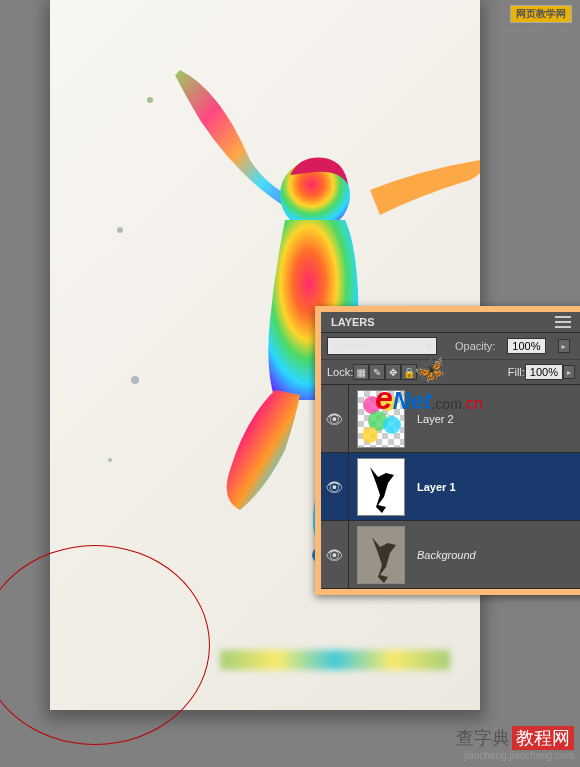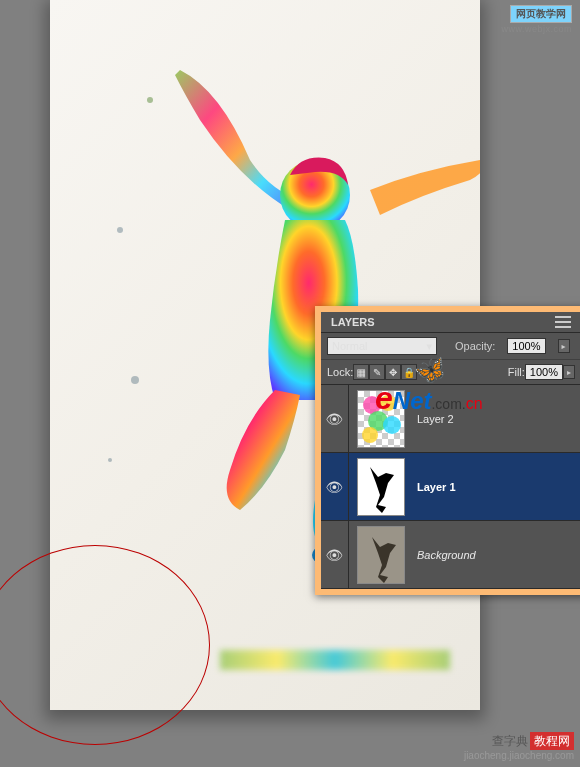--- a/index.html
+++ b/index.html
@@ -62,21 +62,21 @@
     .watermark-top {
       position: absolute;
       right: 8px;
       top: 5px;
       text-align: right;
       font-size: 10px;
       color: #555;
       z-index: 20;
     }
     .watermark-top .label {
-      background: #7dd3fc;
+      background: #eab308;
       border: 1px solid #aaa;
       padding: 1px 5px;
       display: inline-block;
       font-weight: bold;
     }
     .watermark-top .url { font-size: 9px; color: #888; letter-spacing: 0.5px; }
     .enet-logo {
       position: absolute;
       left: 375px;
       top: 380px;
@@ -89,21 +89,21 @@
     .enet-net { color: #0066cc; }
     .enet-com { color: #333; font-size: 14px; font-style: normal; font-weight: normal; }
     .enet-cn { color: #e60012; font-size: 16px; font-style: normal; font-weight: normal; }
     .watermark-bottom {
       position: absolute;
       right: 6px;
       bottom: 6px;
       text-align: right;
       z-index: 20;
     }
-    .watermark-bottom .cn { font-size: 12px; color: #555; }
+    .watermark-bottom .cn { font-size: 18px; color: #555; }
     .watermark-bottom .cn .tut { background: #d32f2f; color: #fff; padding: 2px 4px; margin-left: 2px; }
     .watermark-bottom .url { font-size: 10px; color: #999; }
     .layers-panel {
       position: absolute;
       left: 315px;
       top: 306px;
       width: 272px;
       background: #535353;
       border: 6px solid #fdba74;
       box-shadow: 0 2px 8px rgba(0,0,0,0.5);

